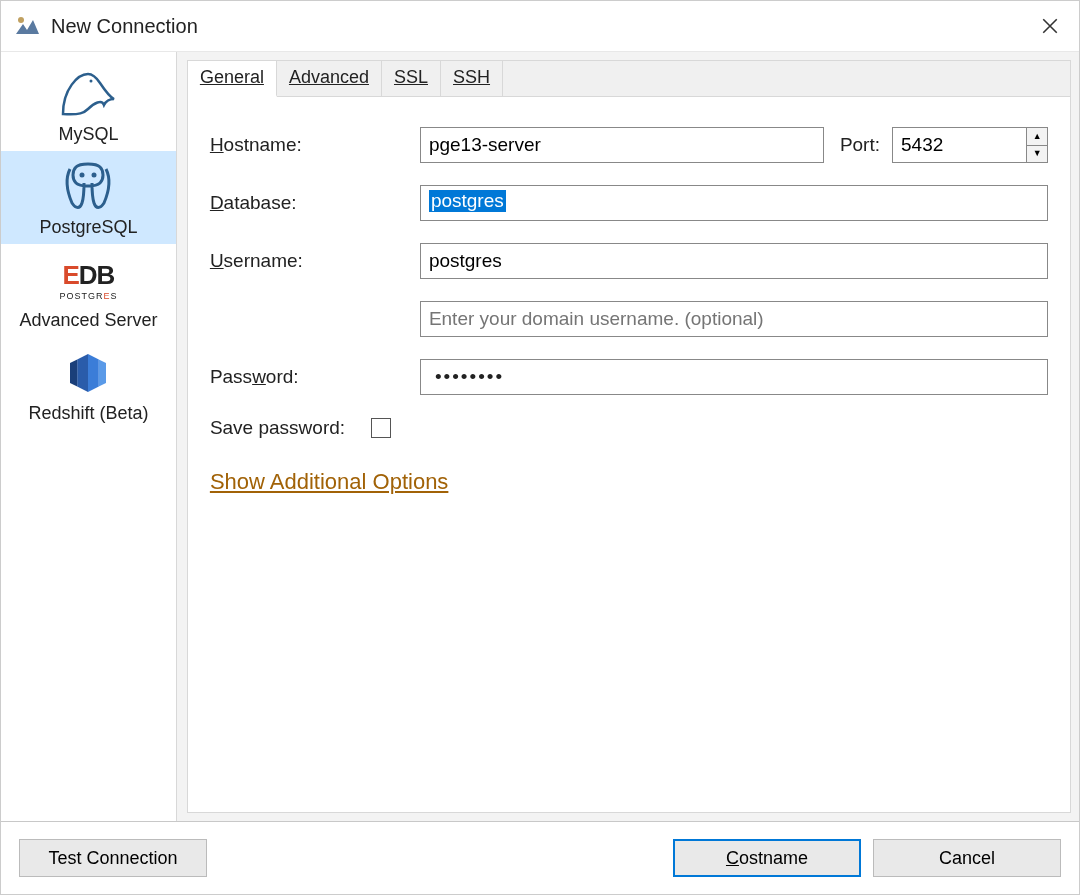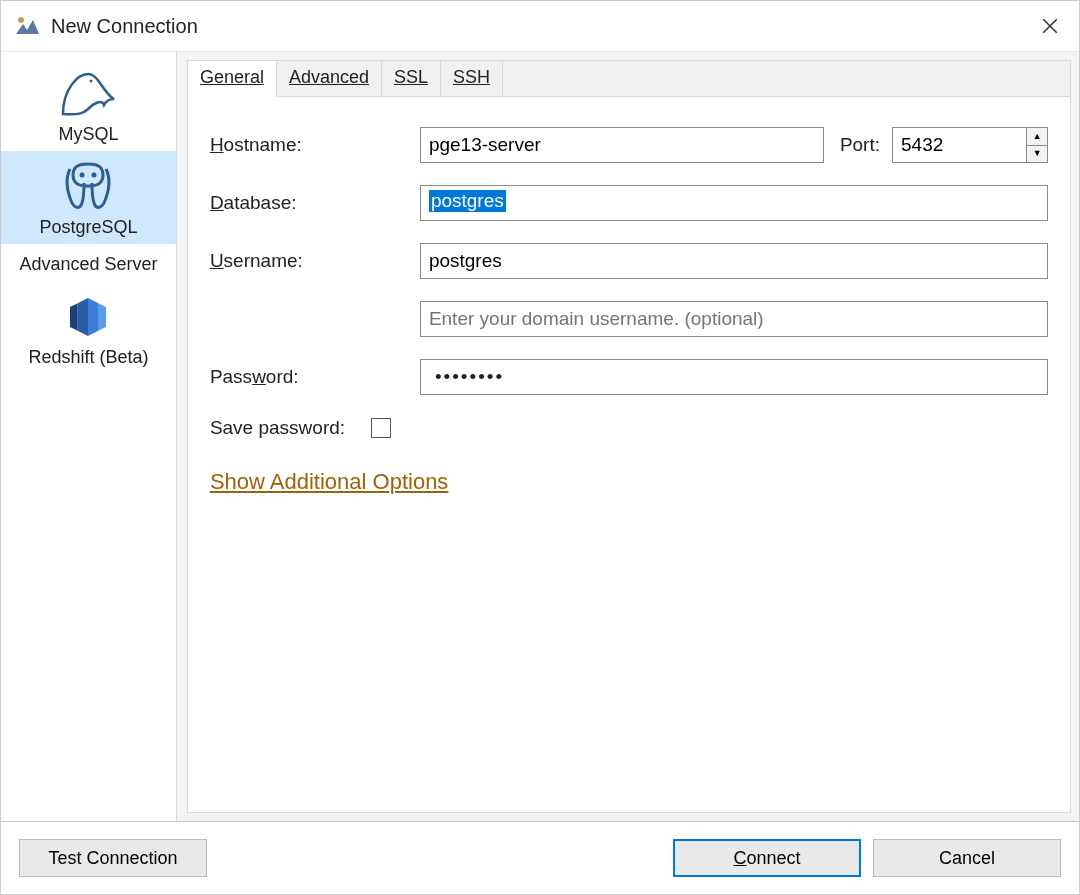--- a/index.html
+++ b/index.html
@@ -219,20 +219,26 @@
         <svg viewBox="0 0 60 56" width="60" height="56">
           <path d="M12 10 C8 18 8 30 14 44 C18 50 22 50 24 44 C26 38 26 30 26 24 M48 10 C52 18 52 30 46 44 C42 50 38 50 36 44 C34 38 34 30 34 24 M18 8 C22 4 38 4 42 8 C46 12 46 20 42 24 C38 28 22 28 18 24 C14 20 14 12 18 8 Z" fill="none" stroke="#2c5f8d" stroke-width="3" stroke-linejoin="round"></path>
           <circle cx="24" cy="16" r="2.5" fill="#2c5f8d"></circle>
           <circle cx="36" cy="16" r="2.5" fill="#2c5f8d"></circle>
         </svg>
       </div>
       <div class="lbl">PostgreSQL</div>
     </div>
 
     <div class="sb-item">
+      <div class="icon" style="flex-direction:column;">
+        <div style="font-weight:900;font-size:26px;letter-spacing:-1px;">
+          <span style="color:#d94a2b;">E</span><span style="color:#222;">DB</span>
+        </div>
+        <div style="font-size:9px;letter-spacing:1px;color:#222;">POSTGR<span style="color:#d94a2b;">E</span>S</div>
+      </div>
       <div class="lbl">Advanced Server</div>
     </div>
 
     <div class="sb-item">
       <div class="icon">
         <svg viewBox="0 0 60 50" width="54" height="46">
           <path d="M18 10 L18 40 L30 46 L30 4 Z" fill="#2a5caa"></path>
           <path d="M30 4 L30 46 L42 40 L42 10 Z" fill="#3b7dd8"></path>
           <path d="M10 14 L18 10 L18 40 L10 36 Z" fill="#1a3f7a"></path>
           <path d="M50 14 L42 10 L42 40 L50 36 Z" fill="#5a9ae8"></path>
@@ -318,16 +324,16 @@
       </div>
 
     </div>
   </div>
 </div>
 
 <div class="footer">
   <button class="btn">Test Connection</button>
   <span class="spacer"></span>
   <button class="btn primary">
-    <span style="text-decoration:underline;">C</span><span>onnect</span>
+    <span style="text-decoration:underline;">C</span><span>ostname</span>
   </button>
   <button class="btn">Cancel</button>
 </div>
 
 </body></html>

